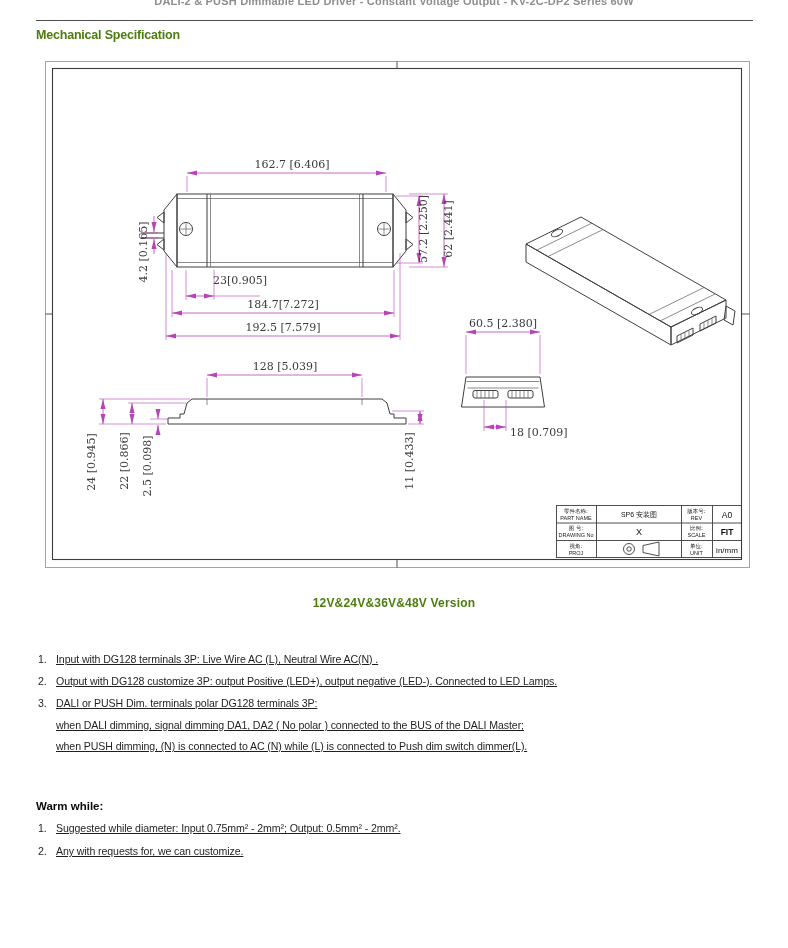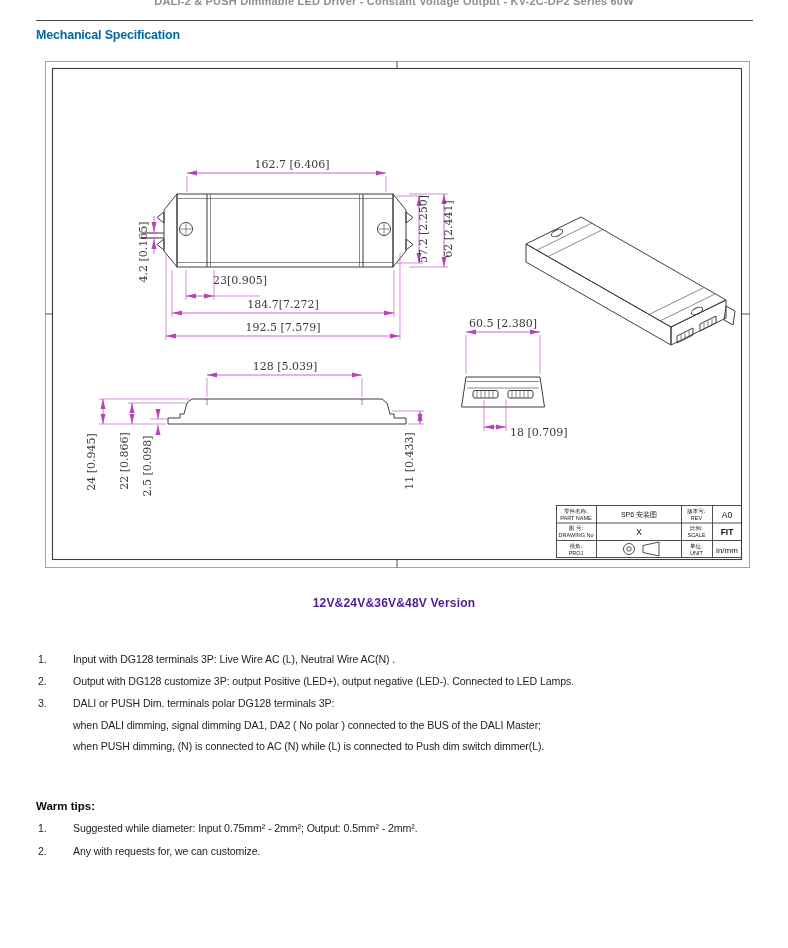--- a/index.html
+++ b/index.html
@@ -2,26 +2,26 @@
 <html><head>
 <meta charset="utf-8">
 <style>
   html,body{margin:0;padding:0;background:#fff;}
   body{width:788px;height:948px;position:relative;overflow:hidden;
        font-family:"Liberation Sans",sans-serif;color:#1f1f1f;}
   .abs{position:absolute;}
   .clipped-header{top:-5px;left:0;width:788px;text-align:center;
       font-size:11px;font-weight:bold;color:#8e8e8e;letter-spacing:.2px;white-space:nowrap;}
   .rule{top:20px;left:36px;width:717px;height:1px;background:#4d4d4d;}
-  .sec-title{top:28px;left:36px;font-size:12.5px;font-weight:bold;color:#0369a1;letter-spacing:-.2px;}
+  .sec-title{top:28px;left:36px;font-size:12.5px;font-weight:bold;color:#4d7c0f;letter-spacing:-.2px;}
   .version-caption{top:596px;left:0;width:788px;text-align:center;
-      font-size:12px;font-weight:bold;color:#4c1d95;letter-spacing:.2px;}
+      font-size:12px;font-weight:bold;color:#4d7c0f;letter-spacing:.2px;}
   .note-row{left:0;width:760px;font-size:10.6px;color:#1f1f1f;letter-spacing:-.1px;}
   .note-num{position:absolute;left:38px;top:0;}
-  .note-text{position:absolute;left:73px;top:0;white-space:nowrap;}
+  .note-text{position:absolute;left:56px;top:0;white-space:nowrap;text-decoration:underline;}
   .tips-title{top:800px;left:36px;font-size:11.5px;font-weight:bold;color:#0a0a0a;}
   svg text{user-select:none;}
   .dimt{font-family:"DejaVu Serif",serif;font-size:11px;fill:#3a3a3a;}
   .dev{stroke:#3f3f3f;stroke-width:1;fill:none;}
   .devthin{stroke:#5a5a5a;stroke-width:.7;fill:none;}
   .dim{stroke:#b845b8;stroke-width:.8;fill:none;}
   .ext{stroke:#b845b8;stroke-width:.6;fill:none;}
   .tblline{stroke:#3c3c3c;stroke-width:.9;fill:none;}
   .tbl-cn{font-family:"DejaVu Sans",sans-serif;font-size:5.5px;fill:#222;}
   .tbl-en{font-family:"Liberation Sans",sans-serif;font-size:5.5px;fill:#222;}
@@ -262,21 +262,21 @@
 </div>
 <div class="abs note-row" style="top:719px">
   <span class="note-num"></span>
   <span class="note-text">when DALI dimming, signal dimming DA1, DA2 ( No polar ) connected to the BUS of the DALI Master;</span>
 </div>
 <div class="abs note-row" style="top:740px">
   <span class="note-num"></span>
   <span class="note-text">when PUSH dimming, (N) is connected to AC (N) while (L) is connected to Push dim switch dimmer(L).</span>
 </div>
 
-<div class="abs tips-title">Warm tips:</div>
+<div class="abs tips-title">Warm while:</div>
 <div class="abs note-row" style="top:822px">
   <span class="note-num">1.</span>
   <span class="note-text">Suggested while diameter: Input 0.75mm² - 2mm²; Output: 0.5mm² - 2mm².</span>
 </div>
 <div class="abs note-row" style="top:845px">
   <span class="note-num">2.</span>
   <span class="note-text">Any with requests for, we can customize.</span>
 </div>
 
 </body></html>

